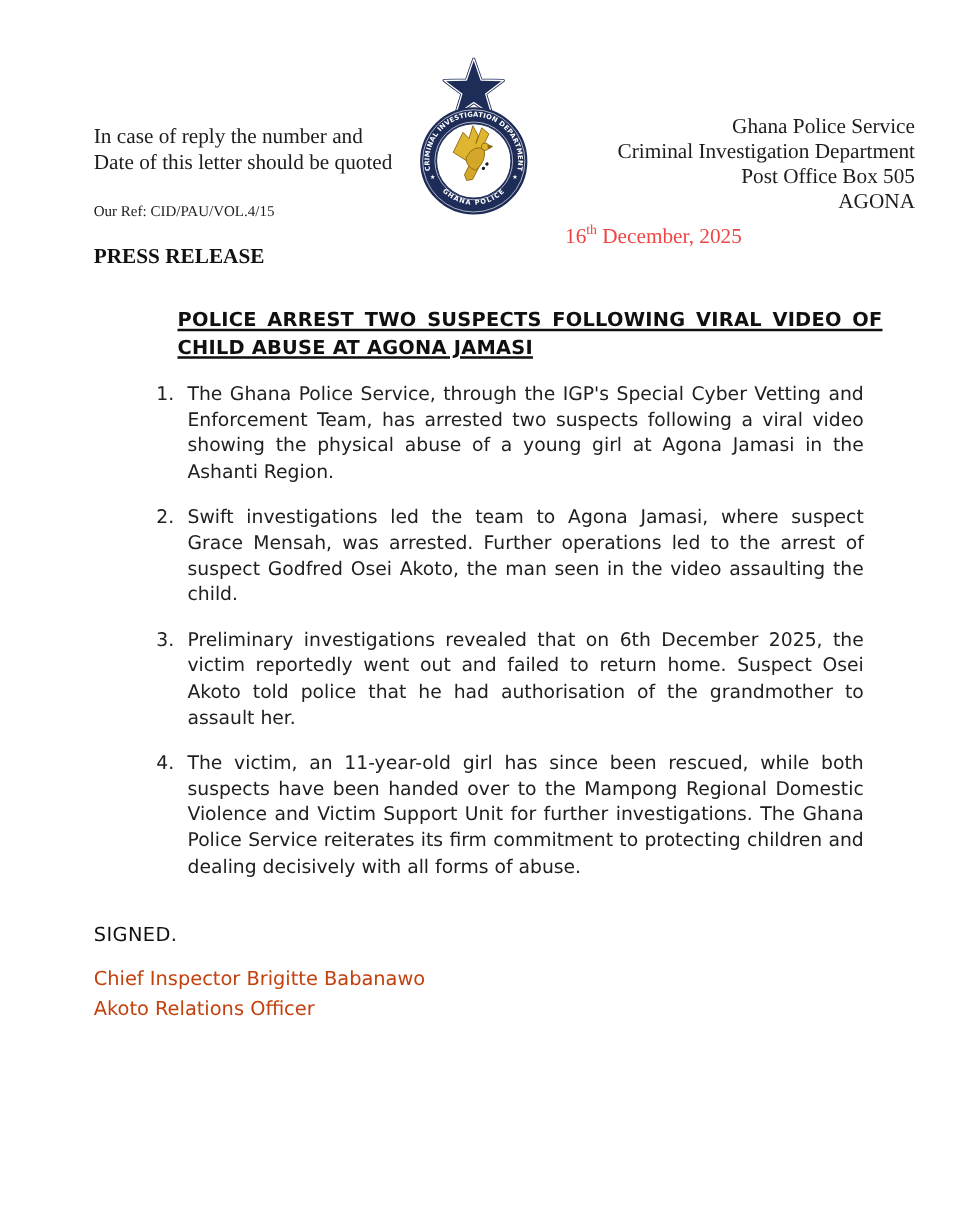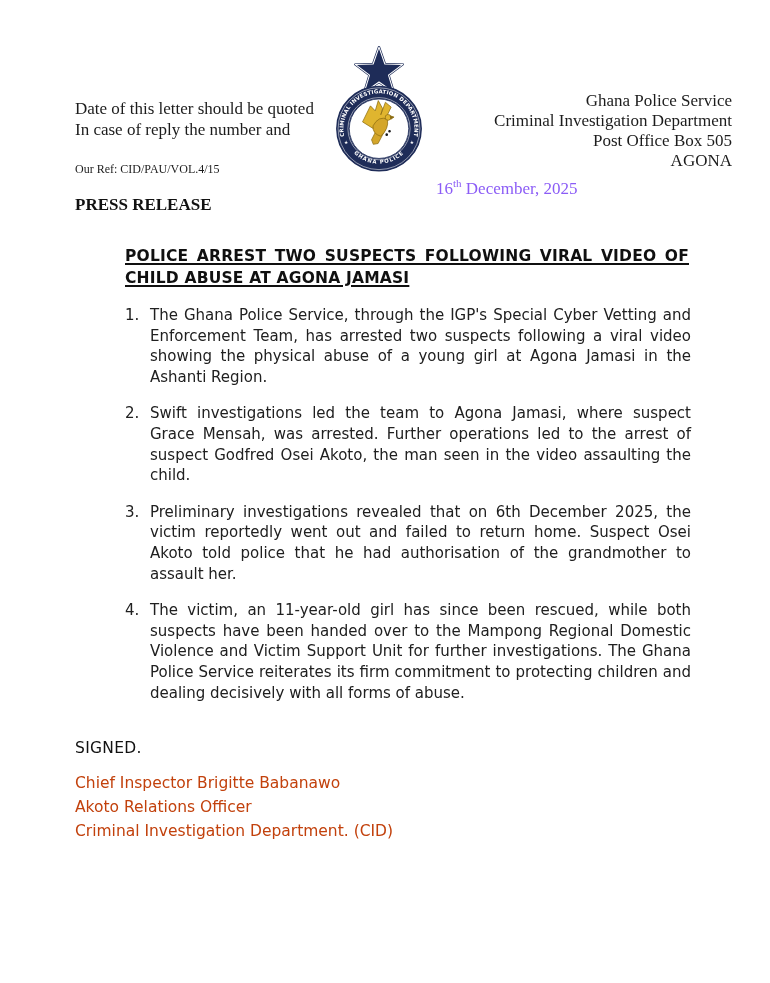--- a/index.html
+++ b/index.html
@@ -23,29 +23,29 @@
   }
   .press-release{
     position:absolute;left:75px;top:195px;
     font-size:17px;font-weight:bold;color:#111;
   }
   .header-right{
     position:absolute;left:452px;top:91px;width:280px;
     font-size:17px;line-height:20px;color:#1c1c1c;text-align:right;
   }
   .date-line{
-    position:absolute;left:436px;top:179px;
-    font-size:17px;color:#8b5cf6;
+    position:absolute;left:452px;top:179px;
+    font-size:17px;color:#ef4444;
   }
   .date-line sup{font-size:11px;line-height:0;}
   
   .logo{position:absolute;left:331px;top:46px;width:96px;height:127px;}
   
   .title{
-    position:absolute;left:125px;top:246px;width:564px;
+    position:absolute;left:142px;top:246px;width:564px;
     font-size:15.5px;font-weight:bold;color:#101010;
     line-height:21.5px;letter-spacing:.2px;
   }
   .title .t-line{text-decoration:underline;text-decoration-thickness:1.5px;text-underline-offset:2px;}
   .title .t-just{text-align:justify;text-align-last:justify;}
   
   .body-list{
     position:absolute;left:125px;top:305px;width:566px;
     font-size:15px;color:#202020;
   }
@@ -61,22 +61,22 @@
     position:absolute;left:75px;top:771px;
     font-size:15.5px;line-height:24px;color:#c2410c;
   }
 </style>
 </head>
 <body>
 
 <div class="page">
 
   <div class="header-left serif">
+    <div>In case of reply the number and</div>
     <div>Date of this letter should be quoted</div>
-    <div>In case of reply the number and</div>
   </div>
   <div class="our-ref serif">Our Ref: CID/PAU/VOL.4/15</div>
   <div class="press-release serif">PRESS RELEASE</div>
 
   <div class="logo">
     <svg viewBox="0 0 100 132" width="96" height="127">
       <defs>
         <path id="arcTop" d="M 15.2,98.7 A 37,37 0 1 1 84.8,98.7" fill="none"></path>
         <path id="arcBottom" d="M 20.1,106.9 A 36.5,36.5 0 0 0 79.9,106.9" fill="none"></path>
       </defs>
@@ -145,16 +145,15 @@
     <div class="item">
       <span class="num">4.</span>
       <div class="txt">The victim, an 11-year-old girl has since been rescued, while both suspects have been handed over to the Mampong Regional Domestic Violence and Victim Support Unit for further investigations. The Ghana Police Service reiterates its firm commitment to protecting children and dealing decisively with all forms of abuse.</div>
     </div>
   </div>
 
   <div class="signed sans">SIGNED.</div>
   <div class="sig-block sans">
     <div>Chief Inspector Brigitte Babanawo</div>
     <div>Akoto Relations Officer</div>
-    <div>Criminal Investigation Department. (CID)</div>
   </div>
 
 </div>
 
 </body></html>

